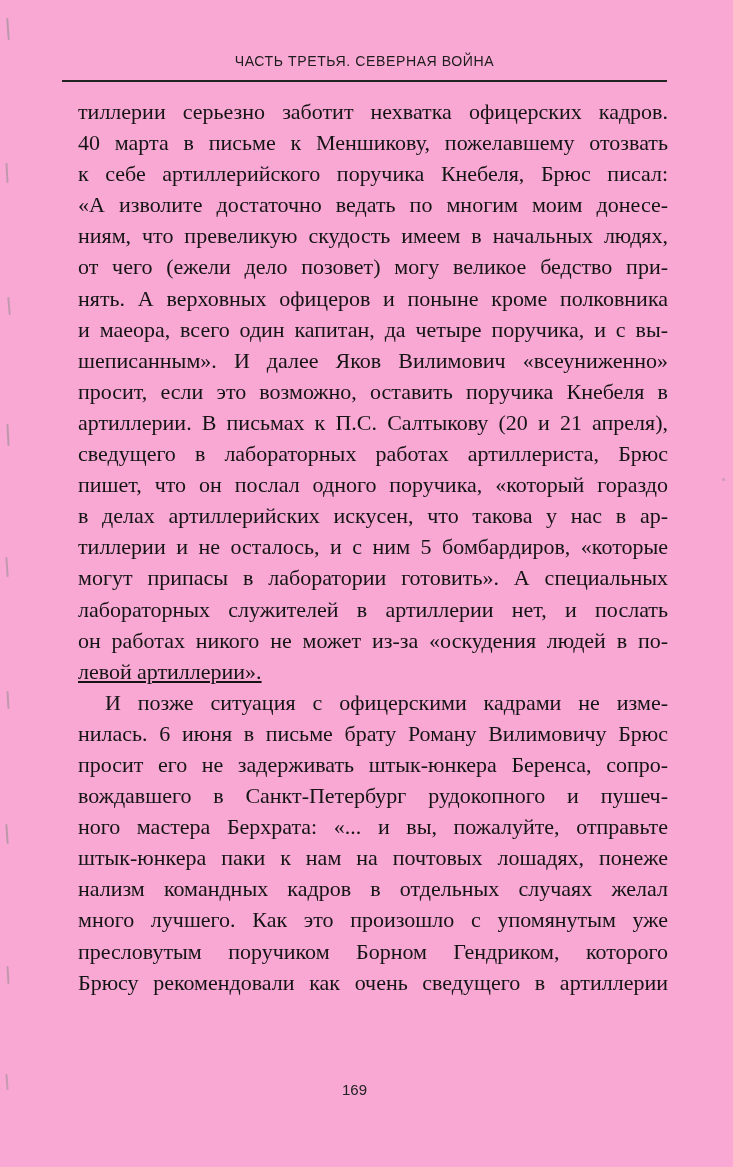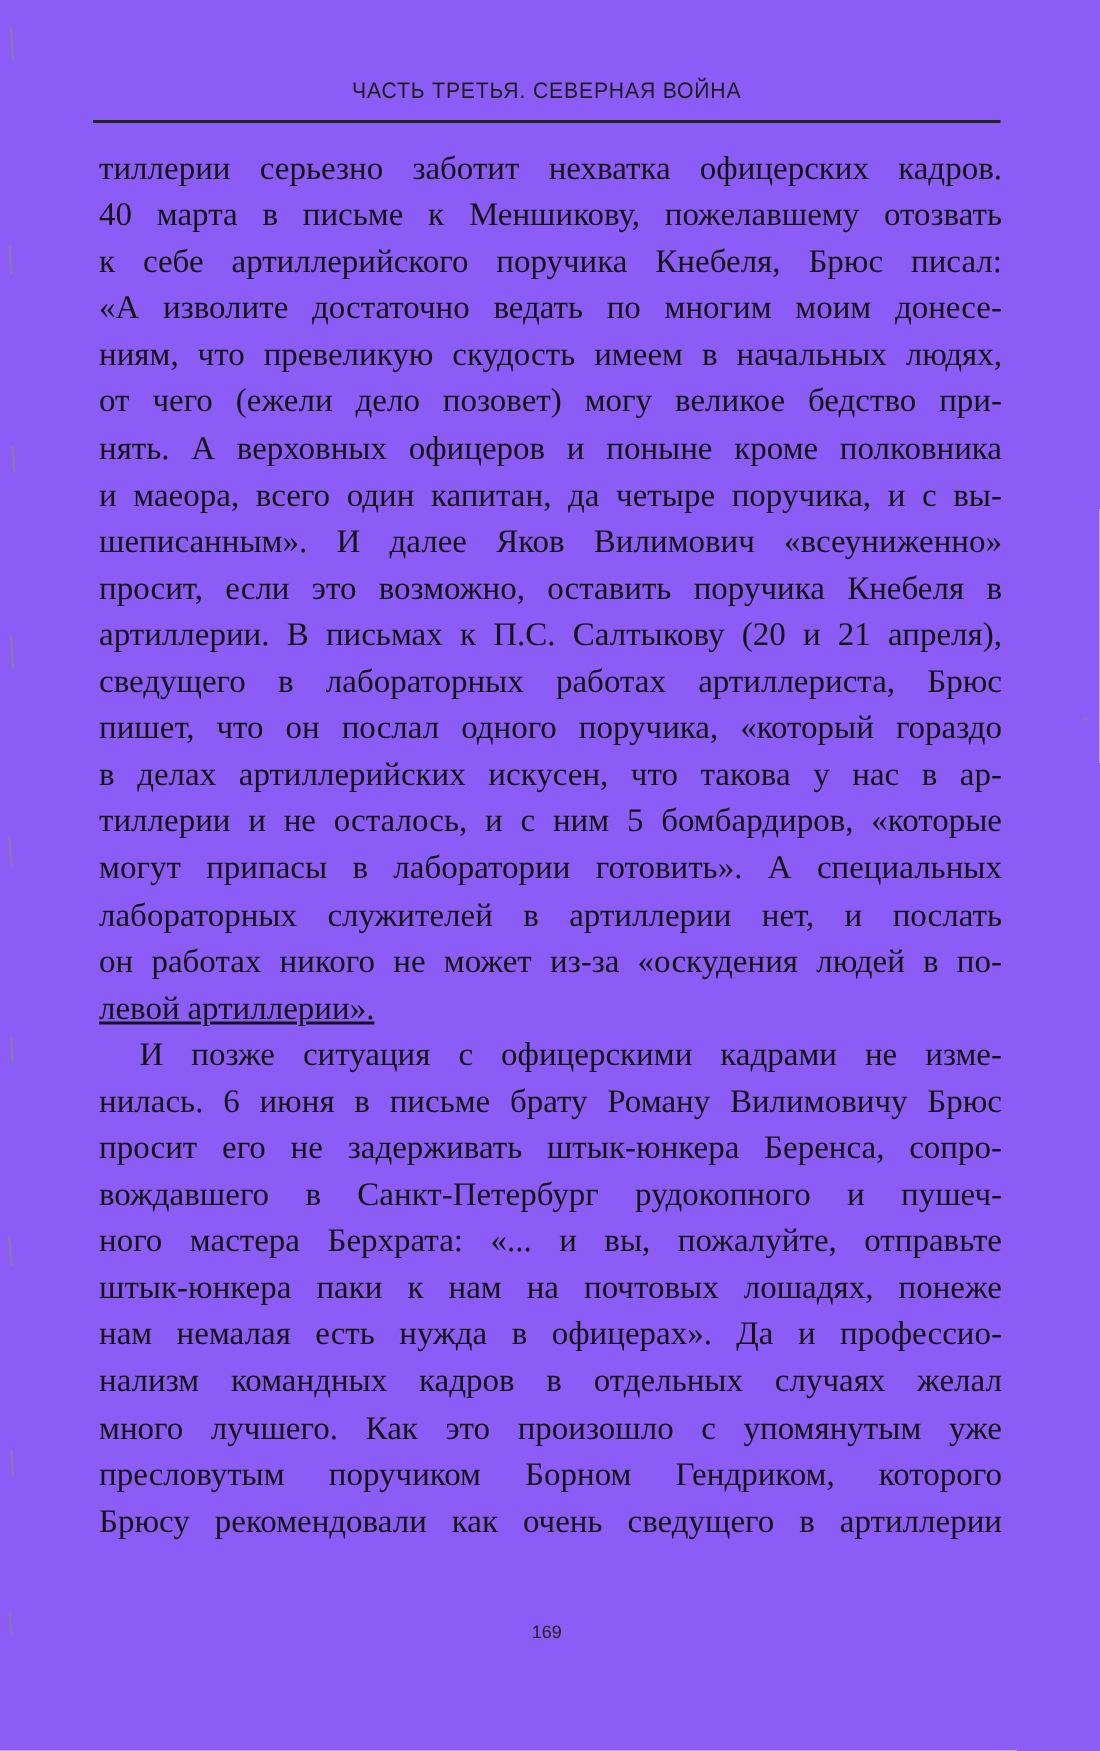--- a/index.html
+++ b/index.html
@@ -2,21 +2,21 @@
 <html><head>
 <meta charset="utf-8">
 <style>
   * { margin: 0; padding: 0; box-sizing: border-box; }
   html, body { background: #e8e8e6; }
   .page {
     position: relative;
     width: 733px;
     height: 1167px;
     margin: 0 auto;
-    background: #8b5cf6;
+    background: #f9a8d4;
     overflow: hidden;
     font-family: "Liberation Serif", serif;
     color: #161616;
   }
   .running-header {
     position: absolute;
     top: 52px;
     left: 62px;
     width: 605px;
     text-align: center;
@@ -44,36 +44,37 @@
     line-height: 31.1px;
     color: #141414;
   }
   .line {
     height: 31.1px;
     text-align: justify;
     text-align-last: justify;
     word-spacing: -0.3px;
     white-space: normal;
     overflow: visible;
+    margin-left: 12px;
   }
   .line.para-end {
     text-align-last: left;
     text-decoration: underline;
   }
   .line.indented {
     text-indent: 27px;
   }
   .page-number {
     position: absolute;
     top: 1081px;
-    left: 62px;
+    left: 52px;
     width: 605px;
     text-align: center;
     font-family: "Liberation Sans", sans-serif;
-    font-size: 12px;
+    font-size: 15px;
     color: #222;
   }
   .artifact {
     position: absolute;
     background: #8a8a88;
     border-radius: 1px;
   }
 </style>
 </head>
 <body>
@@ -106,21 +107,20 @@
         <div class="line">он работах никого не может из-за «оскудения людей в по-</div>
         <div class="line para-end">левой артиллерии».</div>
       </div>
       <div>
         <div class="line indented">И позже ситуация с офицерскими кадрами не изме-</div>
         <div class="line">нилась. 6 июня в письме брату Роману Вилимовичу Брюс</div>
         <div class="line">просит его не задерживать штык-юнкера Беренса, сопро-</div>
         <div class="line">вождавшего в Санкт-Петербург рудокопного и пушеч-</div>
         <div class="line">ного мастера Берхрата: «... и вы, пожалуйте, отправьте</div>
         <div class="line">штык-юнкера паки к нам на почтовых лошадях, понеже</div>
-        <div class="line">нам немалая есть нужда в офицерах». Да и профессио-</div>
         <div class="line">нализм командных кадров в отдельных случаях желал</div>
         <div class="line">много лучшего. Как это произошло с упомянутым уже</div>
         <div class="line">пресловутым поручиком Борном Гендриком, которого</div>
         <div class="line">Брюсу рекомендовали как очень сведущего в артиллерии</div>
       </div>
     </div>
 
   <div class="page-number">169</div>
 
   <div class="artifact" style="left:7px; top:18px;  width:2px; height:22px; opacity:.55; transform:rotate(-4deg);"></div>

